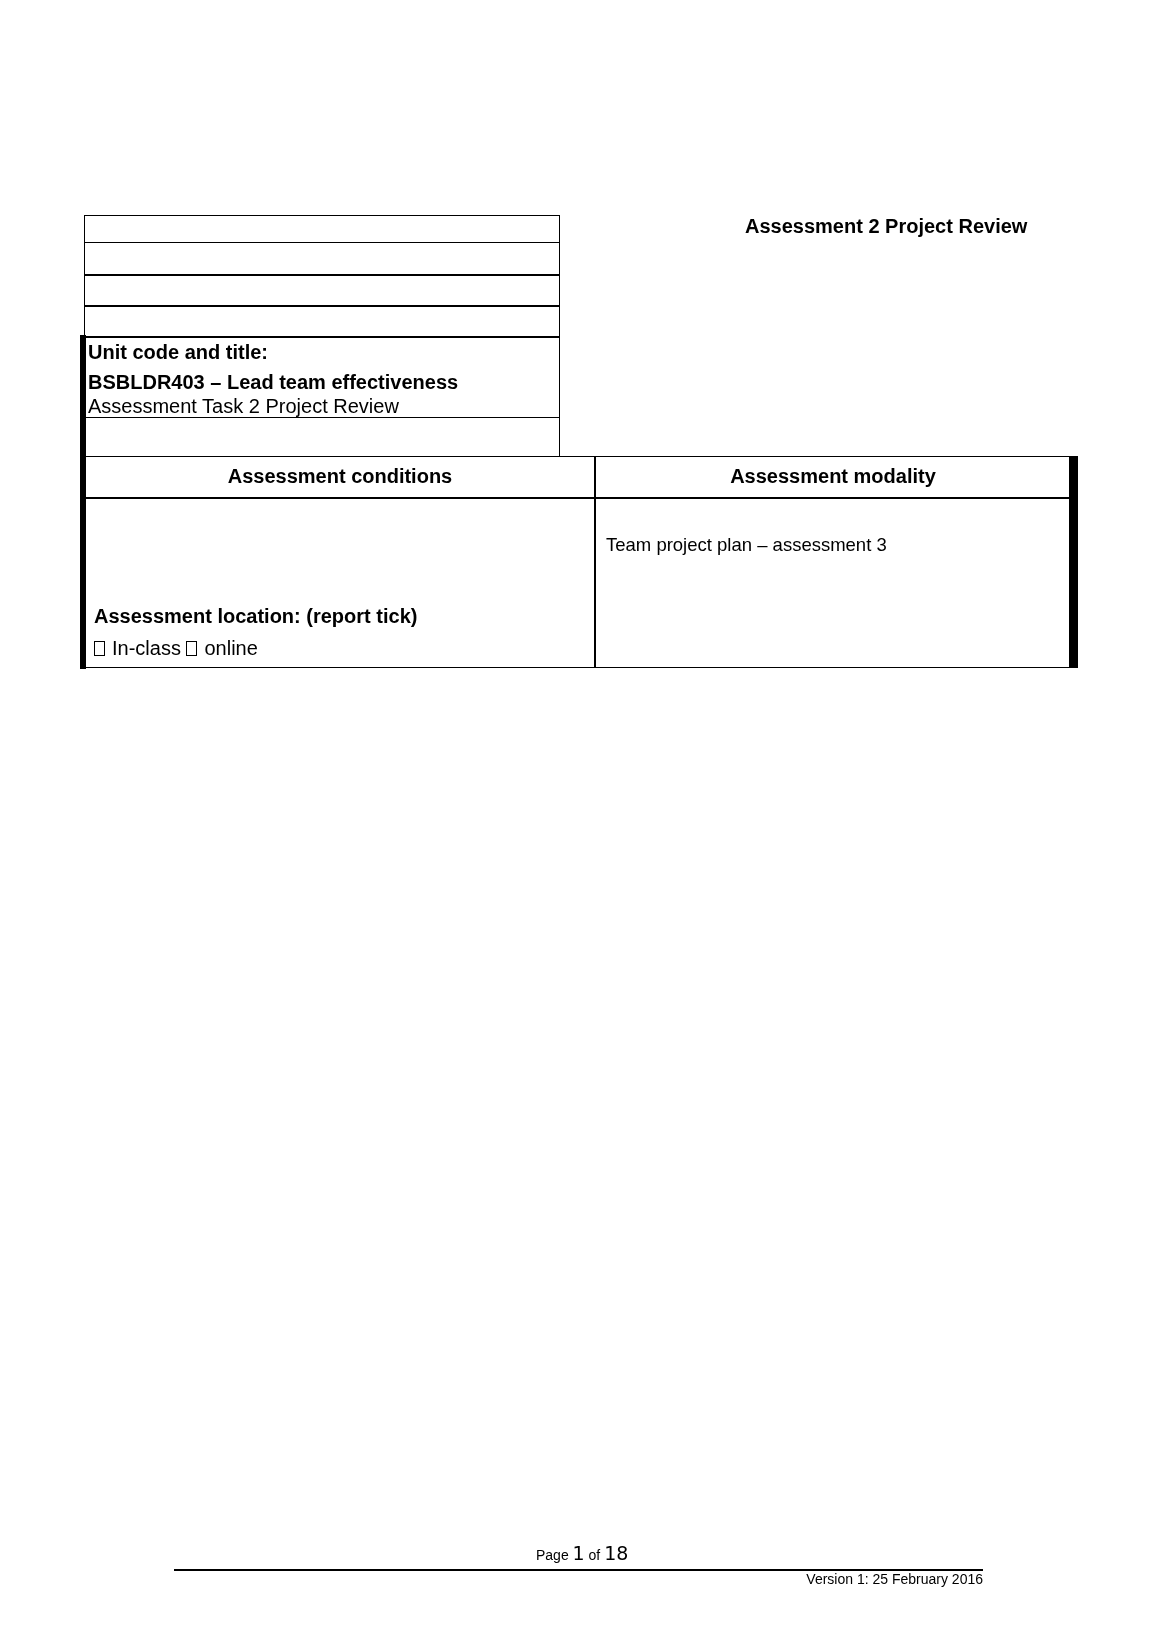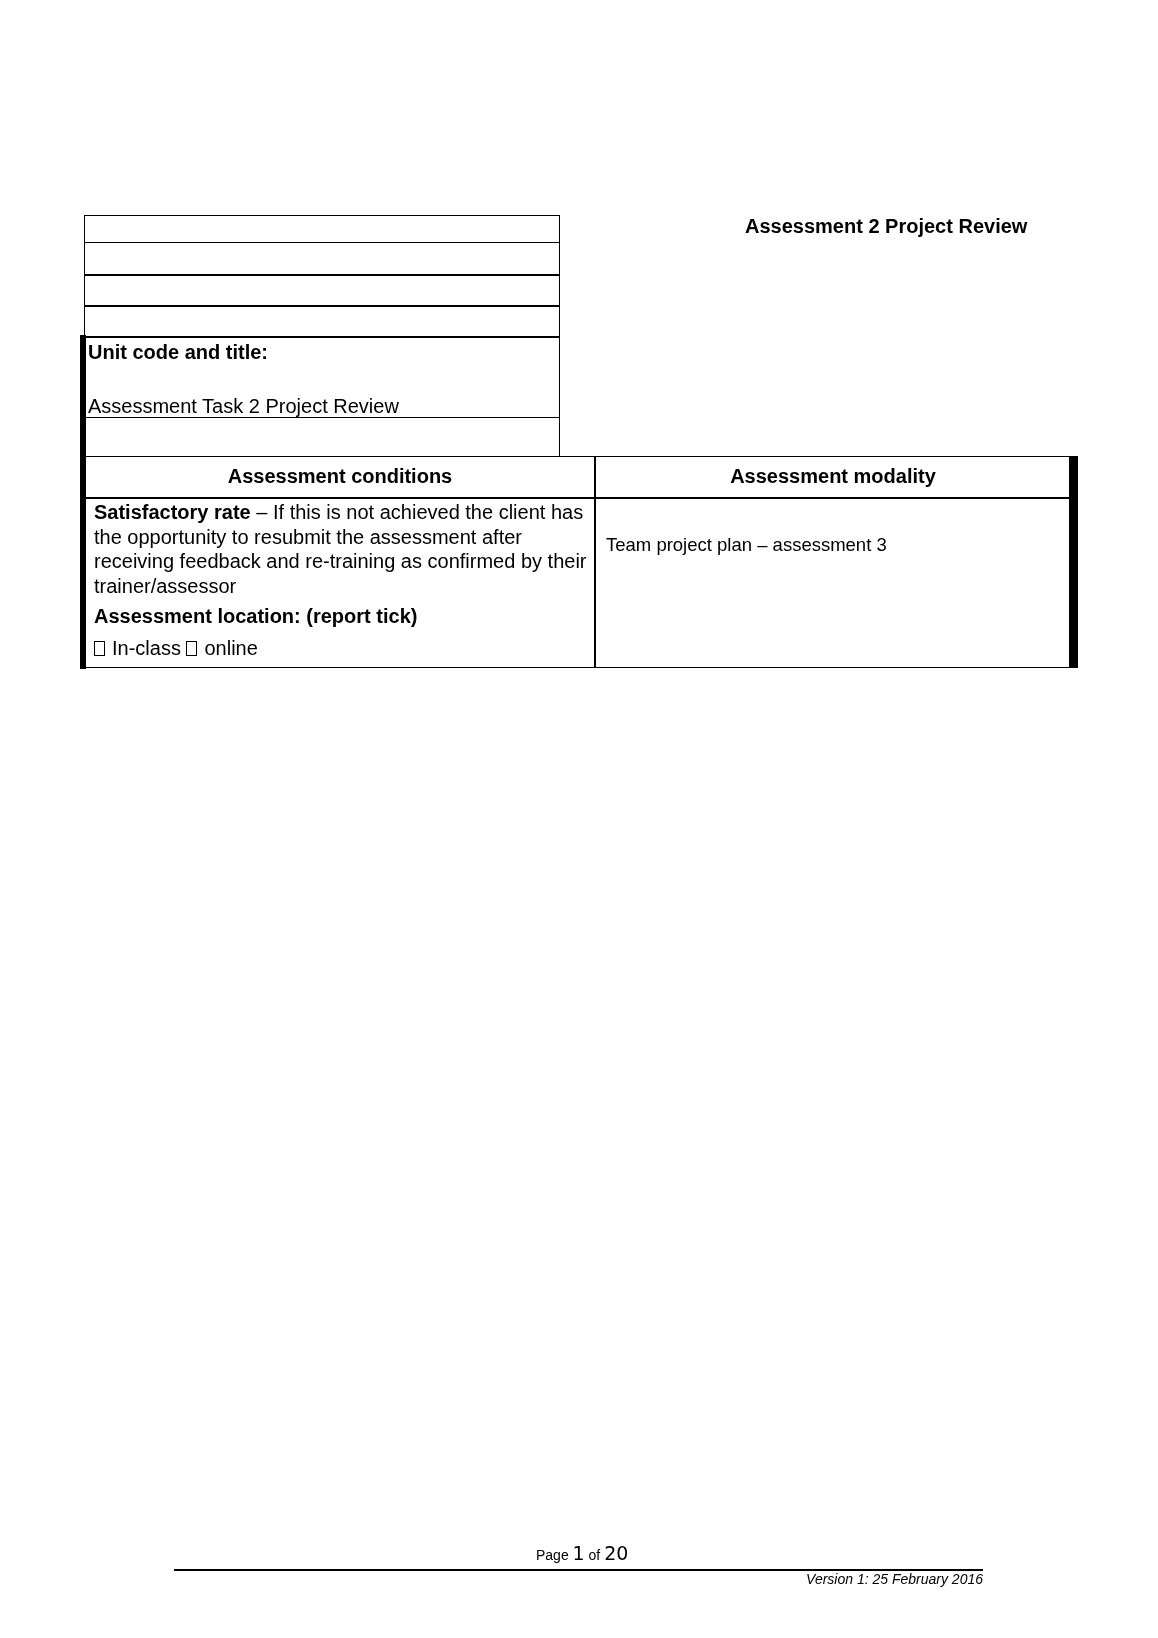--- a/index.html
+++ b/index.html
@@ -40,51 +40,51 @@
   .mod-1 { position:absolute; left:520px; top:45px; font-size:21px; font-weight:bold; white-space:nowrap; }
   .mod-1 .box { width:12px; height:16px; margin-right:8px; }
   .mod-2 { position:absolute; left:520px; top:77px; font-size:18.5px; white-space:nowrap; }
   .mod-3 { position:absolute; left:520px; top:104px; font-size:21px; white-space:nowrap; }
   .mod-ref { position:absolute; left:520px; top:166px; width:440px; font-size:14.5px; line-height:18px; }
 
   
   #page-num { left:536px; top:1518px; font-size:14px; white-space:nowrap; }
   #page-num .big { font-size:19px; font-family:"DejaVu Sans", sans-serif; }
   #footer-line { left:174px; top:1545px; width:809px; height:1.5px; background:#000; }
-  #version { left:700px; width:283px; top:1547px; font-size:14px; text-align:right; white-space:nowrap;font-style:italic; }
+  #version { left:700px; width:283px; top:1547px; font-size:14px; text-align:right; white-space:nowrap; }
 </style>
 </head>
 <body>
 
 <div id="doc-title" class="abs">Assessment 2 Project Review</div>
 
 <div class="lrow" style="top:215px;height:27px;"></div>
 <div class="lrow" style="top:242px;height:32px;"></div>
 <div class="lrow" style="top:274px;height:31px;border-top-width:2px;"></div>
 <div class="lrow" style="top:305px;height:31px;border-top-width:2px;"></div>
 
 <div id="unit-cell">
   <div class="unit-label">Unit code and title:</div>
+  <div class="unit-code">BSBLDR403 – Lead team effectiveness</div>
   <div class="unit-task">Assessment Task 2 Project Review</div>
 </div>
 <div id="blank-cell"></div>
 <div class="left-bar"></div>
 
 <div id="cond-table">
   <div class="col-div"></div>
   <div class="hdr-line"></div>
   <div id="hdr-cond" class="hdr">Assessment conditions</div>
   <div id="hdr-mod" class="hdr">Assessment modality</div>
 
-  <div class="cond-body"><b>Satisfactory rate</b><span> – If this is not achieved the client has the opportunity to resubmit the assessment after receiving feedback and re-training as confirmed by their trainer/assessor</span></div>
   <div class="loc-title">Assessment location:  (report tick)</div>
   <div class="loc-opts">
     <span class="loc-opt"><span class="box"></span><span>In-class</span></span>
     <span class="loc-opt"><span class="box"></span><span>online</span></span>
   </div>
 
   <div class="mod-2">Team project plan – assessment 3</div>
 </div>
 <div class="right-bar"></div>
 
-<div id="page-num" class="abs"><span>Page</span> <span class="big">1</span> <span>of</span> <span class="big">20</span></div>
+<div id="page-num" class="abs"><span>Page</span> <span class="big">1</span> <span>of</span> <span class="big">18</span></div>
 <div id="footer-line" class="abs"></div>
 <div id="version" class="abs">Version 1: 25 February 2016</div>
 
 </body></html>

